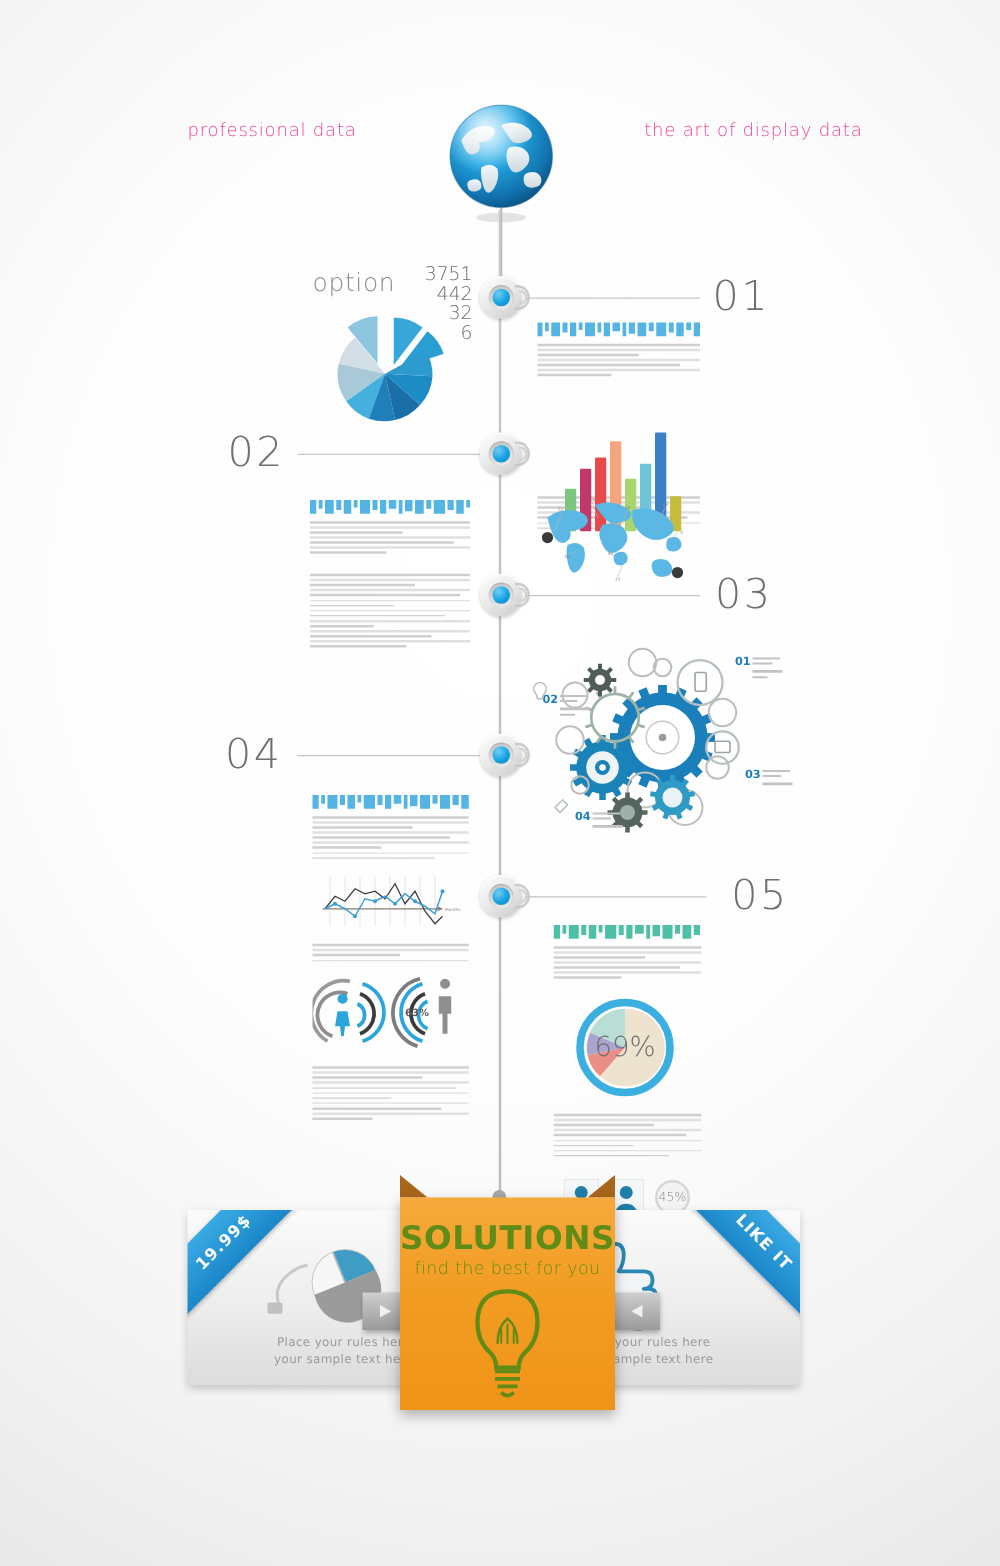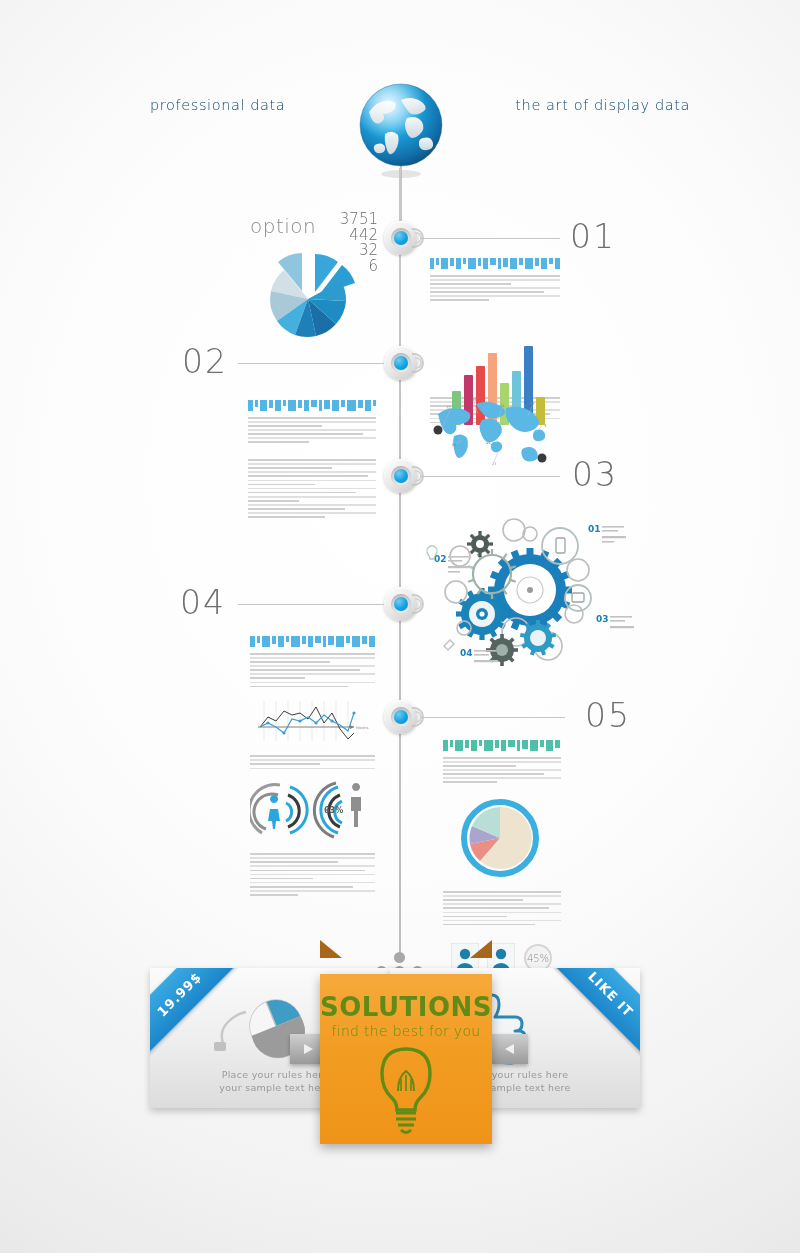--- a/index.html
+++ b/index.html
@@ -17,21 +17,21 @@
   .hdr-left  { position: absolute; left: 150px; top: 16px; width: 180px; text-align: left; }
   .hdr-right { position: absolute; left: 470px; top: 16px; width: 220px; text-align: right; }
   .hdr-title {
     font-family: "DejaVu Sans", sans-serif;
     font-size: 35px; font-weight: 300; letter-spacing: 1.5px;
     color: #4aa8d8; line-height: 1;
   }
   .hdr-sub {
     font-family: "DejaVu Sans", sans-serif;
     font-size: 14.5px; font-weight: 300; letter-spacing: 0.6px;
-    color: #0c4a6e; margin-top: 3px;
+    color: #ec4899; margin-top: 3px;
   }
   .globe-wrap { position: absolute; left: 355px; top: 0px; width: 92px; height: 150px; }
 
   
   .spine {
     position: absolute; left: 399px; top: 168px;
     width: 2px; height: 790px;
     background: linear-gradient(to bottom, #c8c8c8, #bdbdbd);
   }
   .spine-end-dot {
@@ -144,21 +144,21 @@
     background: linear-gradient(to bottom, #39a9e3, #1b86c9);
     color: #fff; font-family: "DejaVu Sans", sans-serif;
     font-size: 13px; font-weight: bold; letter-spacing: 1px;
     display: flex; align-items: center; justify-content: center;
     box-shadow: 0 1px 4px rgba(0,0,0,.3);
   }
   .ribbon.tl .band { transform: rotate(-45deg); left: -46px; top: 6px; }
   .ribbon.tr .band { transform: rotate(45deg); right: -46px; top: 6px; }
 
   .center-card {
-    position: absolute; left: 170px; top: 16px; width: 172px; height: 170px;
+    position: absolute; left: 170px; top: 0px; width: 172px; height: 170px;
     background: linear-gradient(to bottom, #f6a93b 0%, #f29c22 45%, #ef9418 100%);
     box-shadow: 0 4px 10px rgba(0,0,0,.3);
     z-index: 6;
   }
   .fold {
     position: absolute; top: -18px; width: 0; height: 0; z-index: 5;
   }
   .fold.l { left: 170px; border-left: 0 solid transparent; border-right: 22px solid transparent;
             border-bottom: 18px solid #a8661a; }
   .fold.r { left: 320px; border-left: 22px solid transparent; border-right: 0 solid transparent;
@@ -751,20 +751,21 @@
     <div style="position:relative;height:86px;margin-top:12px">
       <svg width="86" height="86" viewBox="0 0 86 86" style="position:absolute;left:14px;top:0">
         <circle cx="43" cy="43" r="36" fill="none" stroke="#3bb0e0" stroke-width="6"></circle>
         <g transform="translate(43,43)">
           <path d="M0 0 L0 -31 A31 31 0 1 1 -20 23 Z" fill="#ede3cf"></path>
           <path d="M0 0 L-20 23 A31 31 0 0 1 -30 6 Z" fill="#e98f86"></path>
           <path d="M0 0 L-30 6 A31 31 0 0 1 -28 -12 Z" fill="#a9a5cf"></path>
           <path d="M0 0 L-28 -12 A31 31 0 0 1 0 -31 Z" fill="#b8ded6"></path>
         </g>
       </svg>
+      <div class="donut-label" style="left:14px;top:0;width:86px;height:86px;font-size:22px;color:#6f6f6f;">69%</div>
     </div>
 
     <div class="lines" style="margin-top:10px">
       <span style="width:100%"></span>
         <span style="width:100%" class="lt"></span>
         <span style="width:68%"></span>
       <span style="width:100%" class="lt"></span>
         <span style="width:90%"></span>
         <span style="width:100%" class="lt"></span>
       <span style="width:54%"></span>

